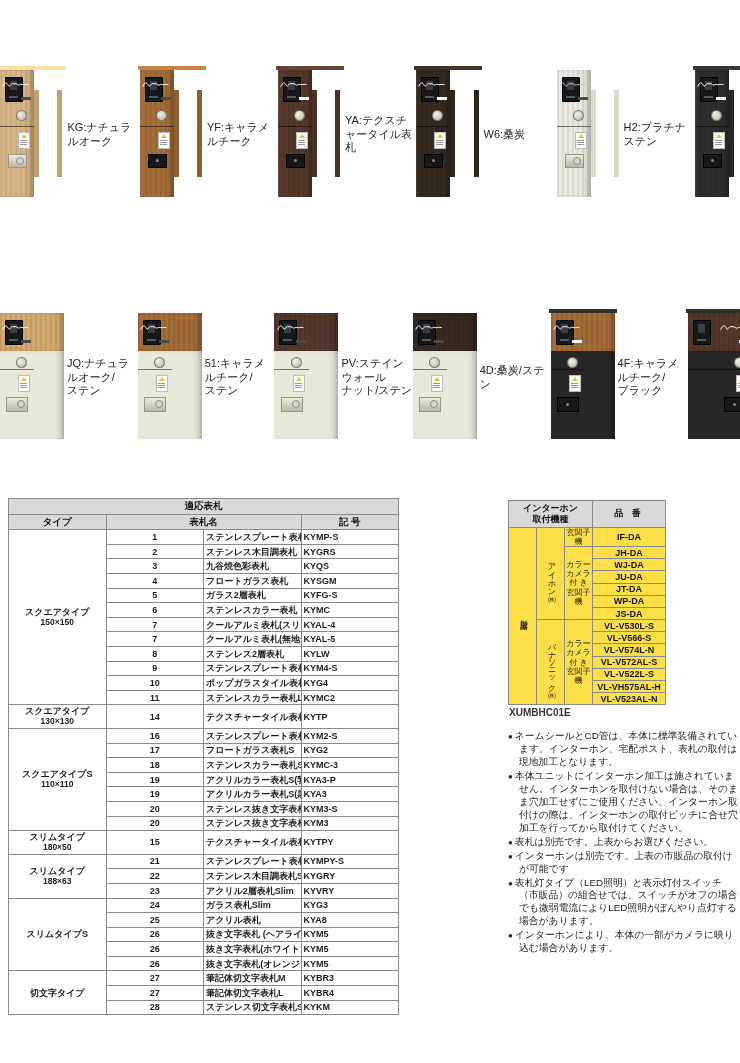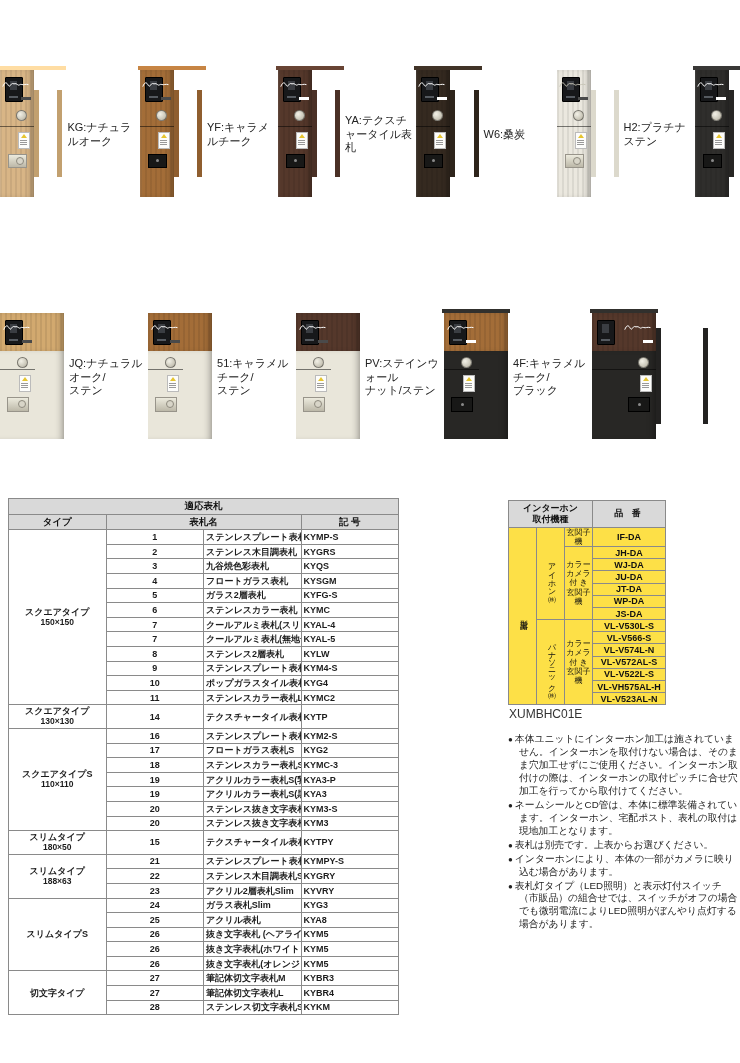--- a/index.html
+++ b/index.html
@@ -78,21 +78,21 @@
   .right-col{position:absolute;left:508px;top:4px;width:230px;}
   table.ic{border-collapse:collapse;font-size:9px;width:158px;border:1.5px solid #444;table-layout:fixed;}
   table.ic th,table.ic td{border:1px solid #8a8a8a;background:#fde047;color:#111;}
   table.ic th{background:#d9d9d9;font-weight:bold;font-size:9px;padding:2px 0;line-height:1.2;}
   table.ic td{height:11.2px;padding:0 1px;text-align:center;}
   td.rot{writing-mode:vertical-rl;text-orientation:upright;width:12px;font-size:8px;letter-spacing:-1px;padding:0;}
   td.sub{width:52px;font-size:8px;line-height:1.15;}
   td.model{font-weight:bold;border-left:1.6px solid #333 !important;}
   th.pn{border-left:1.6px solid #333 !important;width:72px;letter-spacing:3px;}
   tr.sep td{border-top:1.8px solid #333;}
-  .code-label{margin:2px 0 0 1px;font-size:12px;color:#333;}
+  .code-label{margin:2px 0 0 1px;font-size:10px;color:#333;font-weight:bold;}
 
   ul.notes{margin:12px 0 0 0;padding:0;list-style:none;font-size:9.8px;line-height:1.32;color:#222;}
   ul.notes li{padding-left:11px;text-indent:-11px;margin-bottom:1px;}
   ul.notes li::before{content:'●';font-size:8px;margin-right:2px;}
   .warning-box{margin-top:7px;background:#f8d9e4;border:1.5px solid #e897b5;padding:4px 5px;
       font-size:9.8px;line-height:1.32;color:#222;}
   .warning-box .wtext{padding-left:11px;text-indent:-11px;}
   .warning-box .wtext::before{content:'●';font-size:8px;margin-right:2px;color:#c4326e;}
 </style>
 </head>
@@ -273,20 +273,41 @@
           <div class="warning-sticker-icon"></div>
           <div class="handle silver"></div>
         </div>
         <div class="legs l2" style="--legs: #dbd8ca;">
           <span class="leg"></span>
           <span class="leg"></span>
         </div>
         <div class="caption">PV:ステインウォール<br>ナット/ステン</div>
       </div>
       <div class="product-cell">
+        <div class="post r2" style="--panel: #e9e6da; --legs: #dbd8ca; --cap: #e9e6da; --top: #352a20;">
+          <div class="cap"></div>
+          <div class="top-sec"></div>
+          <div class="body-sec"></div>
+          <div class="intercom-icon"></div>
+          <svg class="brand-logo-icon" viewBox="0 0 30 10">
+            <path d="M1 7 C3 2,5 2,7 6 C9 9,10 3,12 4 C14 5,15 3,17 5 C19 7,20 4,22 5 C24 6,26 4,29 5" fill="none" stroke="currentColor" stroke-width="1.1" stroke-linecap="round"></path>
+          </svg>
+          <div class="badge"></div>
+          <div class="dial-knob"></div>
+          <div class="mail-slot"></div>
+          <div class="warning-sticker-icon"></div>
+          <div class="handle silver"></div>
+        </div>
+        <div class="legs l2" style="--legs: #dbd8ca;">
+          <span class="leg"></span>
+          <span class="leg"></span>
+        </div>
+        <div class="caption">4D:桑炭/ステン</div>
+      </div>
+      <div class="product-cell">
         <div class="post r2 dark" style="--panel: #282725; --legs: #232221; --cap: #282725; --top: #a36d38;">
           <div class="cap"></div>
           <div class="top-sec"></div>
           <div class="body-sec"></div>
           <div class="intercom-icon"></div>
           <svg class="brand-logo-icon" viewBox="0 0 30 10">
             <path d="M1 7 C3 2,5 2,7 6 C9 9,10 3,12 4 C14 5,15 3,17 5 C19 7,20 4,22 5 C24 6,26 4,29 5" fill="none" stroke="currentColor" stroke-width="1.1" stroke-linecap="round"></path>
           </svg>
           <div class="badge"></div>
           <div class="dial-knob"></div>
@@ -558,21 +579,22 @@
             <tr>
               <td class="model">VL-VH575AL-H</td>
             </tr>
             <tr>
               <td class="model">VL-V523AL-N</td>
             </tr>
           </tbody>
         </table>
       <div class="code-label" id="ic-code">XUMBHC01E</div>
       <ul class="notes" id="notes">
+          <li>ネームシールとCD管は、本体に標準装備されています。インターホン、宅配ポスト、表札の取付は現地加工となります。</li>
           <li>本体ユニットにインターホン加工は施されていません。インターホンを取付けない場合は、そのまま穴加工せずにご使用ください。インターホン取付けの際は、インターホンの取付ピッチに合せ穴加工を行ってから取付けてください。</li>
-          <li>ネームシールとCD管は、本体に標準装備されています。インターホン、宅配ポスト、表札の取付は現地加工となります。</li>
           <li>表札は別売です。上表からお選びください。</li>
+          <li>インターホンは別売です。上表の市販品の取付けが可能です</li>
+          <li>表札灯タイプ（LED照明）と表示灯付スイッチ（市販品）の組合せでは、スイッチがオフの場合でも微弱電流によりLED照明がぼんやり点灯する場合があります。</li>
           <li>インターホンにより、本体の一部がカメラに映り込む場合があります。</li>
-          <li>表札灯タイプ（LED照明）と表示灯付スイッチ（市販品）の組合せでは、スイッチがオフの場合でも微弱電流によりLED照明がぼんやり点灯する場合があります。</li>
         </ul>
     </div>
   </div>
 </div>
 
 </body></html>

